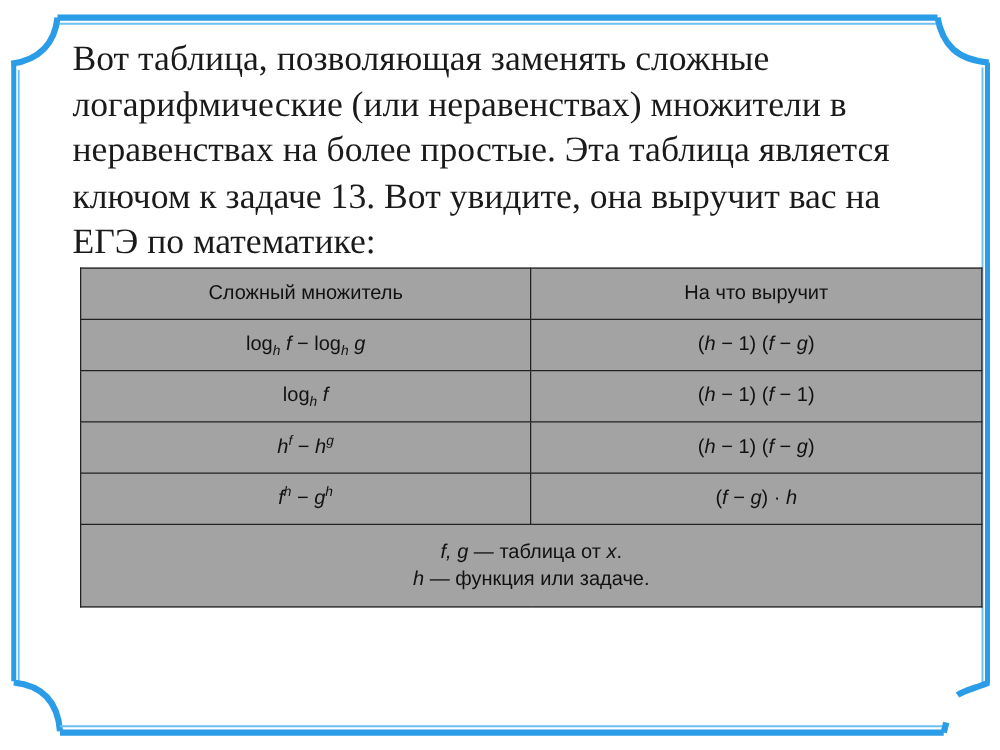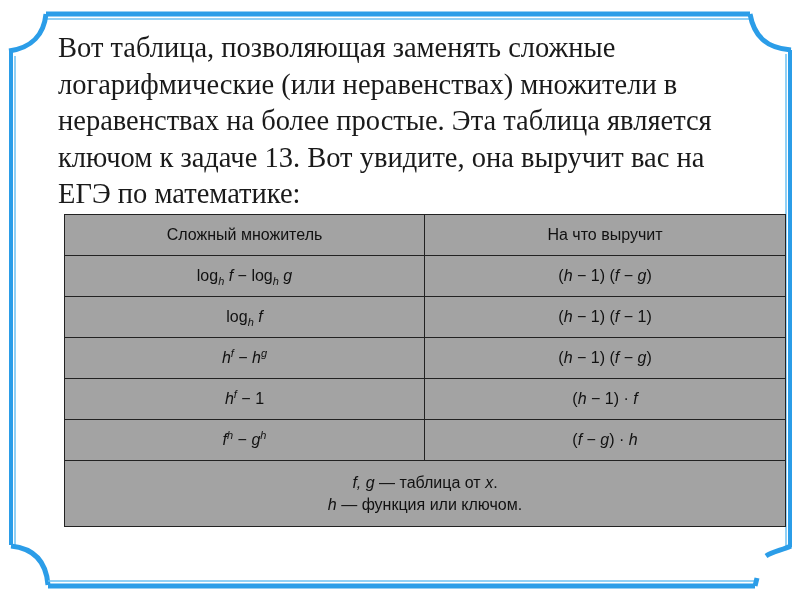--- a/index.html
+++ b/index.html
@@ -99,38 +99,30 @@
 
   <tr>
     <td class="c1 m">
       <i>h</i><sup>f</sup><span> − </span><i>h</i><sup>g</sup>
     </td>
     <td class="m">
       <span>(</span><i>h</i><span> − </span><span>1</span><span>)</span><span> </span><span>(</span><i>f</i><span> − </span><i>g</i><span>)</span>
     </td>
   </tr>
 
-  <tr>
-    <td class="c1 m">
-      <i>h</i><sup>f</sup><span> − </span><span>1</span>
-    </td>
-    <td class="m">
-      <span>(</span><i>h</i><span> − </span><span>1</span><span>)</span><span> · </span><i>f</i>
-    </td>
-  </tr>
 
   <tr>
     <td class="c1 m">
       <i>f</i><sup>h</sup><span> − </span><i>g</i><sup>h</sup>
     </td>
     <td class="m">
       <span>(</span><i>f</i><span> − </span><i>g</i><span>)</span><span> · </span><i>h</i>
     </td>
   </tr>
 
   <tr class="note">
     <td colspan="2" class="m">
       <div><i>f, g</i><span> — таблица от </span><i>x</i><span>.</span></div>
-      <div><i>h</i><span> — функция или ключом.</span></div>
+      <div><i>h</i><span> — функция или задаче.</span></div>
     </td>
   </tr>
 </tbody>
   </table>
 
 </body></html>

